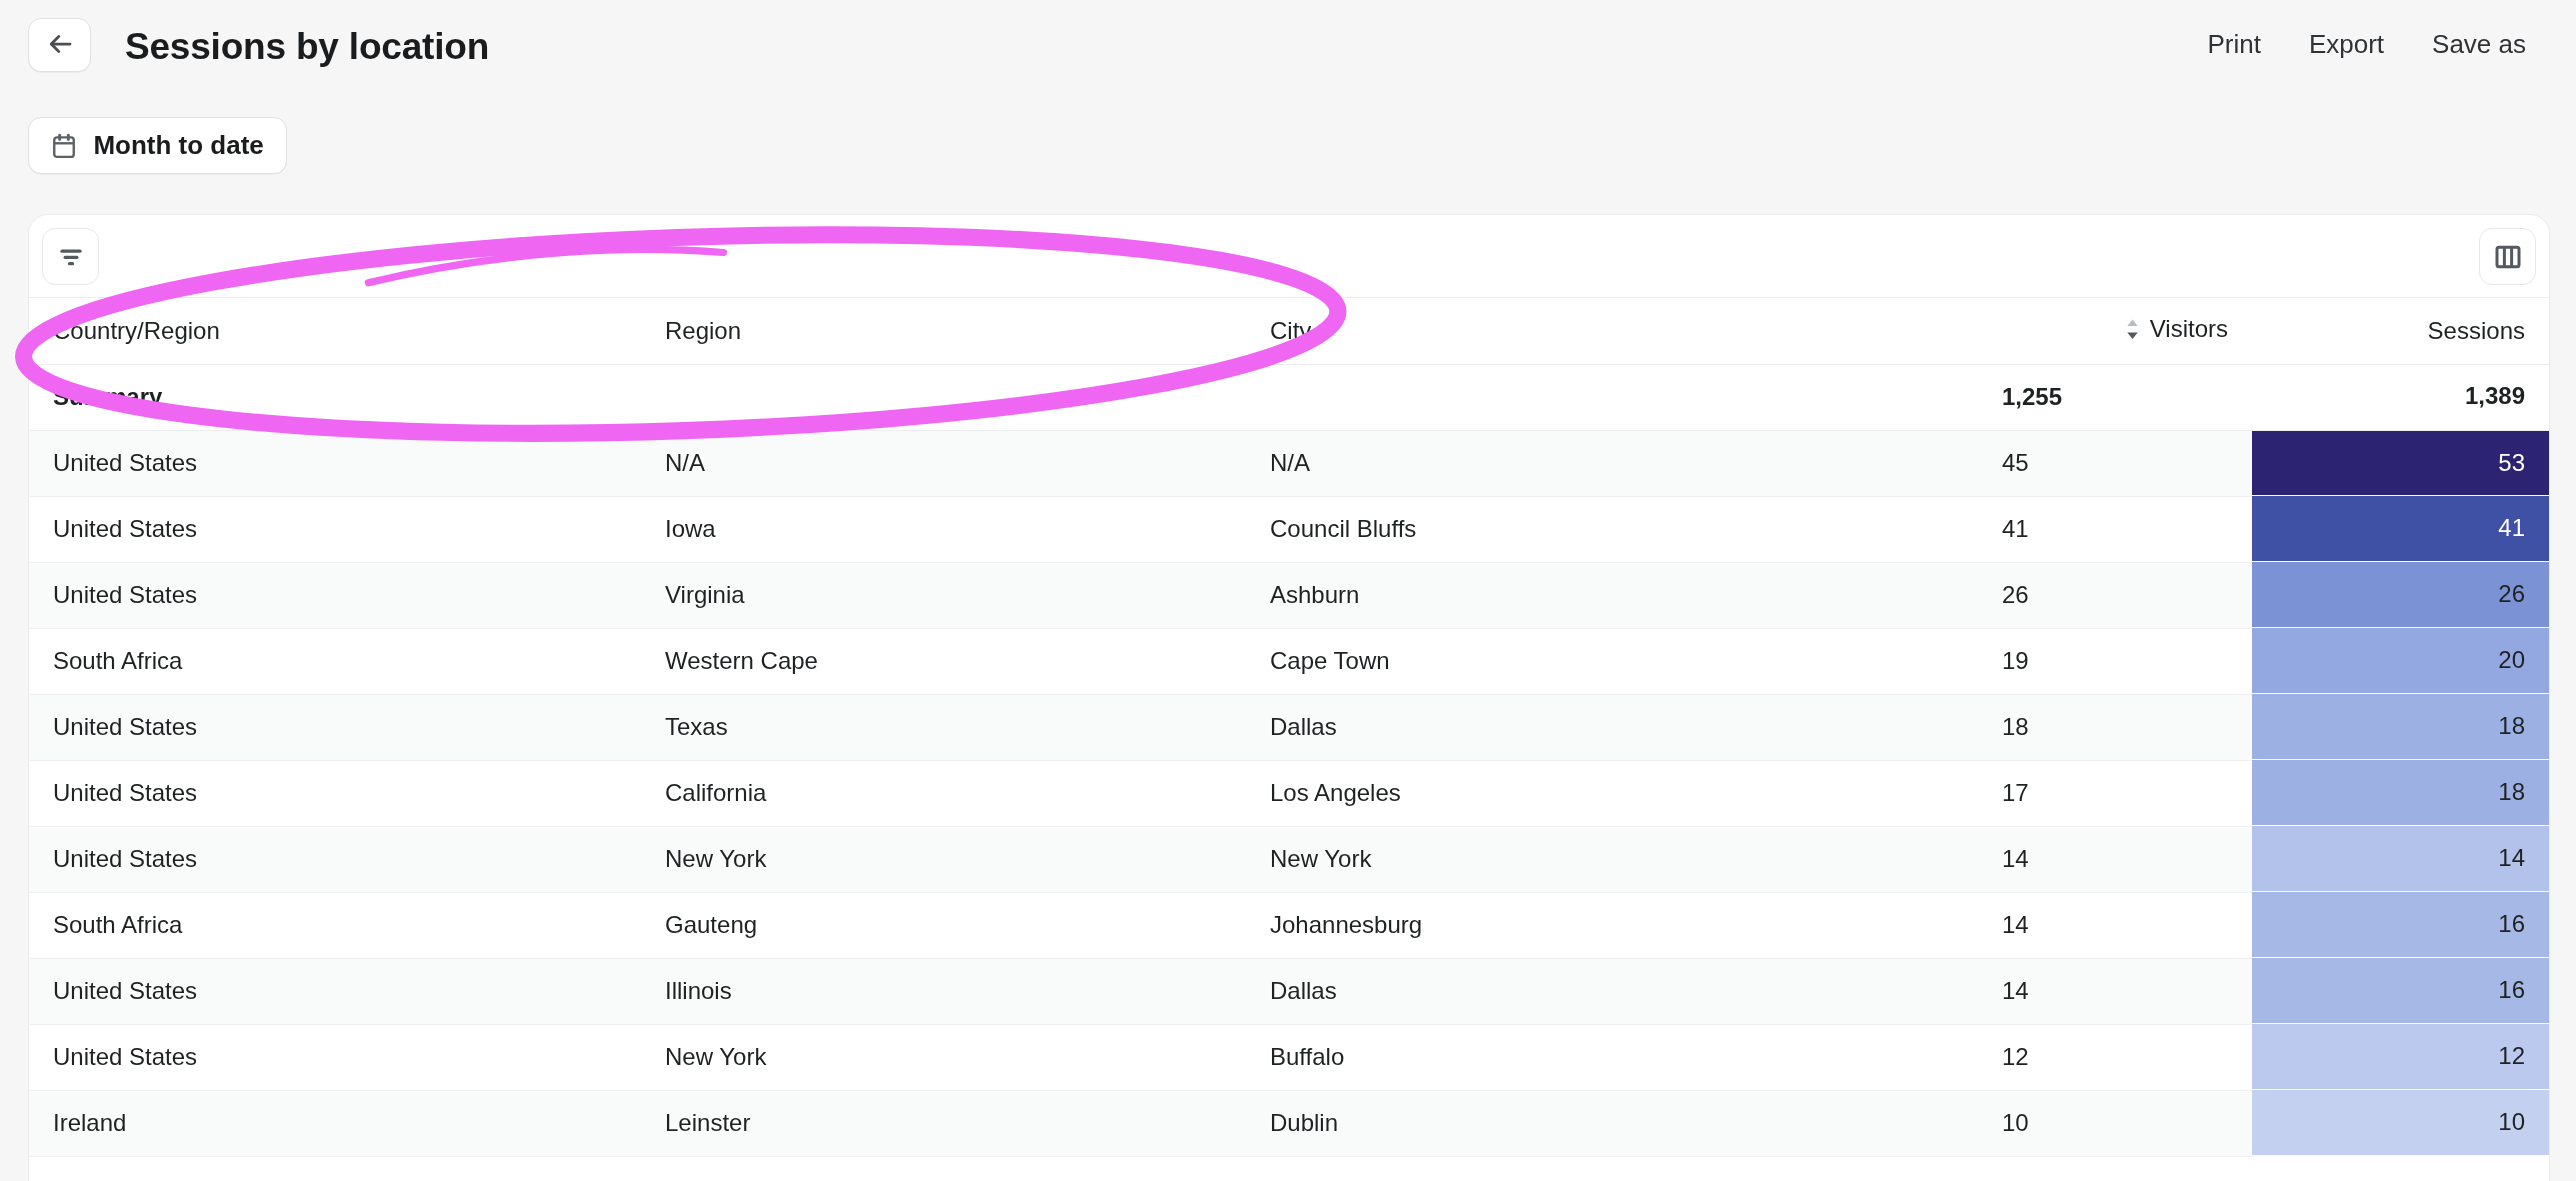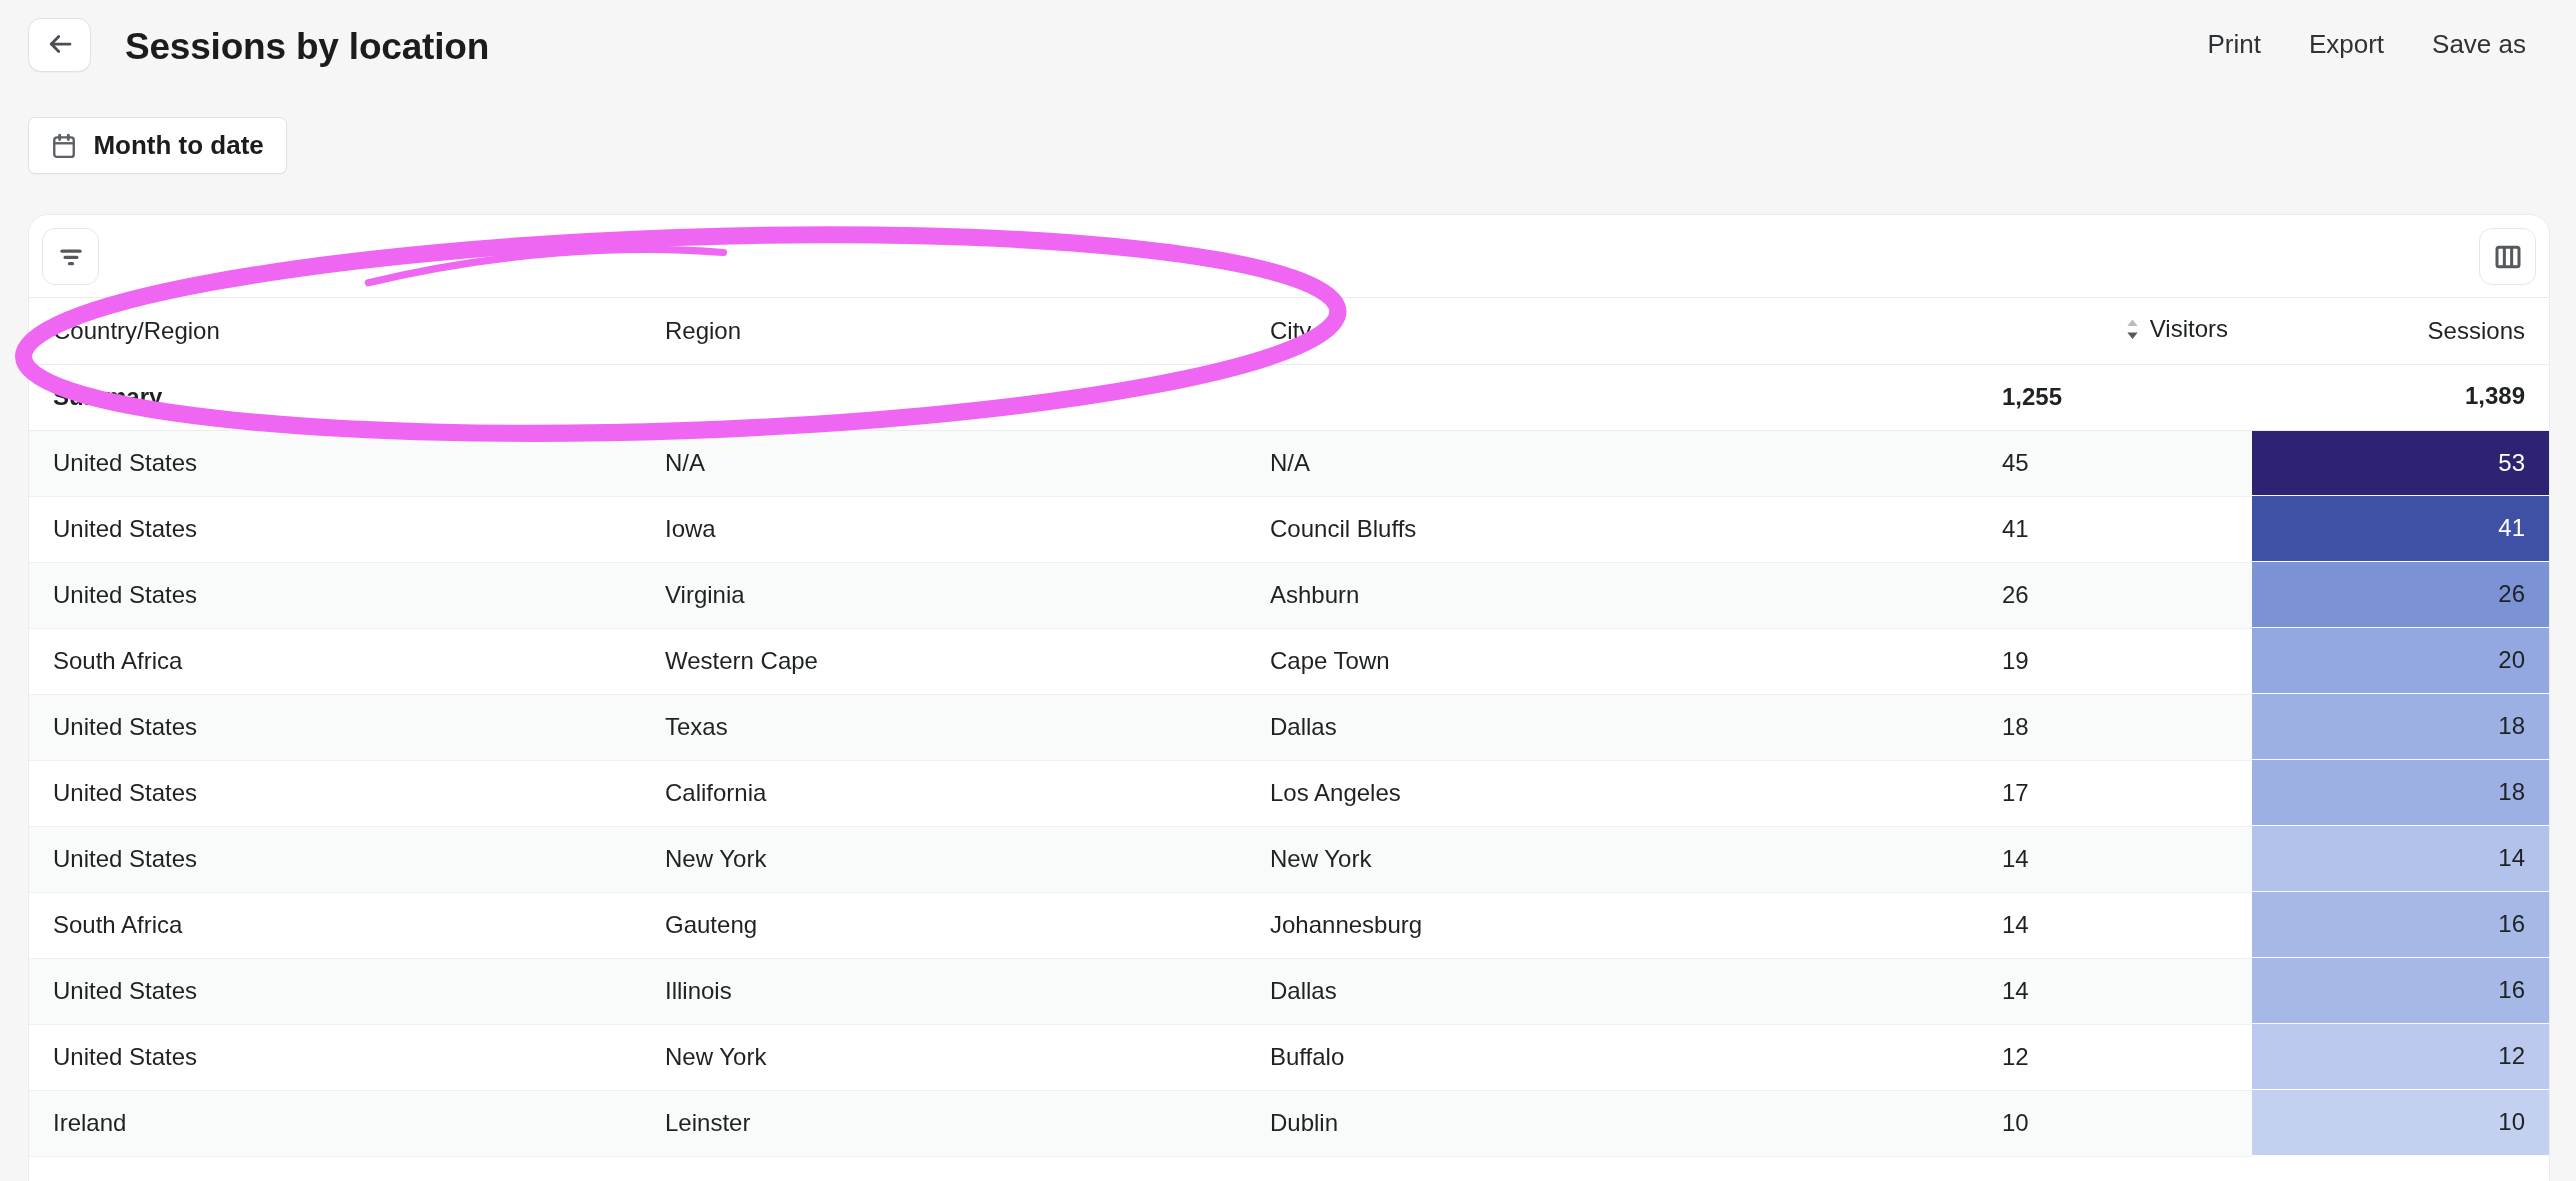--- a/index.html
+++ b/index.html
@@ -40,21 +40,21 @@
     font-size: 26px; color: #303336; padding: 0 24px; cursor: pointer;
     white-space: nowrap; font-weight: 400;
   }
 
   
   .date-btn {
     position: absolute; left: 28px; top: 117px;
     height: 57px; padding: 0 22.4px;
     background: #fff;
     border: 1.3px solid #e0e1e2;
-    border-radius: 7px;
+    border-radius: 13px;
     display: flex; align-items: center; gap: 16px;
     cursor: pointer;
     box-shadow: 0 0.7px 0 rgba(0,0,0,.04);
     text-align: center;
   }
   .date-btn .label { font-size: 26px; font-weight: 700; color: #1a1c1d; white-space: nowrap; }
   .cal-icon { width: 26px; height: 28px; position: relative; flex: 0 0 auto; }
   .cal-icon svg { width: 26px; height: 28px; display: block; }
 
   

